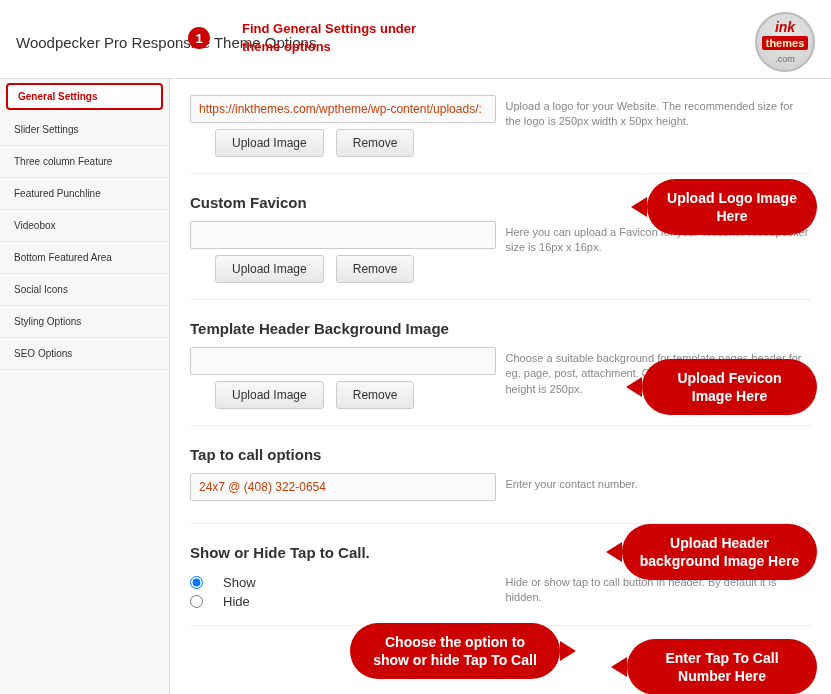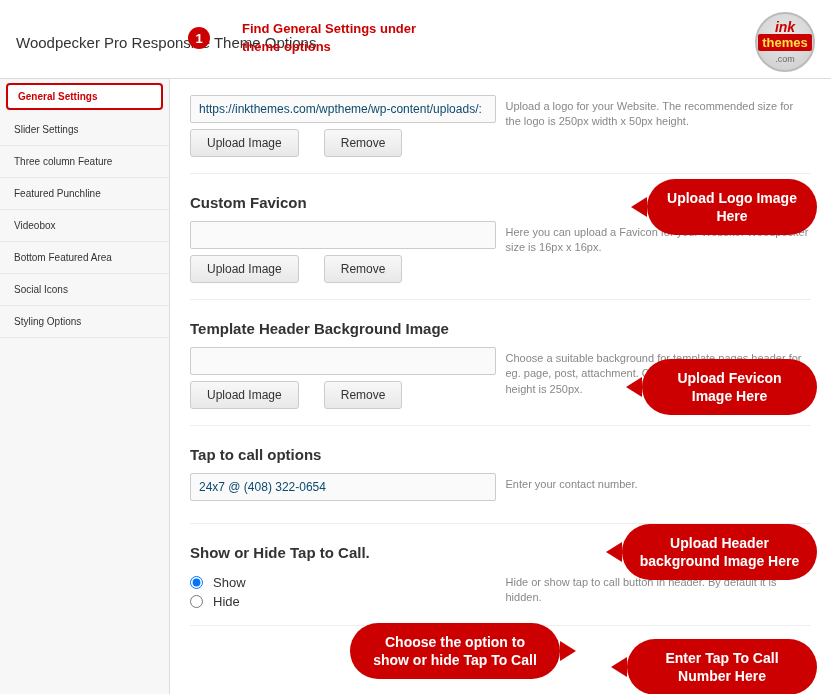--- a/index.html
+++ b/index.html
@@ -125,29 +125,30 @@
       color: #888;
       line-height: 1.4;
       padding-top: 4px;
     }
 
     .text-input {
       width: 100%;
       border: 1px solid #ccc;
       padding: 6px 8px;
       font-size: 12px;
-      color: #0c4a6e;
+      color: #c2410c;
       background: #fafafa;
       margin-bottom: 6px;
       border-radius: 2px;
     }
 
     .btn-row {
       display: flex;
-      gap: 25px;
+      gap: 12px;
+      margin-left: 25px;
     }
     .btn {
       padding: 6px 16px;
       font-size: 12px;
       border: 1px solid #ccc;
       background: linear-gradient(180deg, #f8f8f8, #e8e8e8);
       cursor: pointer;
       border-radius: 3px;
       color: #333;
     }
@@ -155,21 +156,21 @@
     
     .radio-group {
       display: flex;
       flex-direction: column;
       gap: 4px;
       margin-top: 4px;
     }
     .radio-label {
       display: flex;
       align-items: center;
-      gap: 10px;
+      gap: 20px;
       font-size: 13px;
       cursor: pointer;
     }
 
     
     .callout {
       position: absolute;
       background: #cc0000;
       color: #fff;
       font-weight: bold;
@@ -204,21 +205,21 @@
     </div>
 
     <div style="position:absolute; left: 188px; top: 20px; display:flex; align-items:center; gap:8px;">
       <span class="step-badge">1</span>
       <span style="color:#cc0000; font-weight:bold; font-size:13px; line-height:1.4;margin-left:24px;">Find General Settings under<br>theme options</span>
     </div>
 
     <div class="logo-circle" style="position:relative;">
       <div style="text-align:center;">
         <span style="color:#cc0000; font-style:italic; font-weight:bold; font-size:14px;">ink</span>
-        <span style="background:#cc0000; color:#fde047; font-weight:bold; font-size:13px; padding:1px 4px; border-radius:2px;">themes</span>
+        <span style="background:#cc0000; color:#fef9c3; font-weight:bold; font-size:11px; padding:1px 4px; border-radius:2px;">themes</span>
         <span style="font-size:9px; color:#666;">.com</span>
       </div>
     </div>
   </div>
 
   <div class="main-layout">
 
     <div class="sidebar">
       <div class="sidebar-item active">
         <span>General Settings</span>
@@ -236,20 +237,23 @@
         <span>Videobox</span>
       </div>
       <div class="sidebar-item">
         <span>Bottom Featured Area</span>
       </div>
       <div class="sidebar-item">
         <span>Social Icons</span>
       </div>
       <div class="sidebar-item">
         <span>Styling Options</span>
+      </div>
+      <div class="sidebar-item">
+        <span>SEO Options</span>
       </div>
     </div>
 
     <div class="content">
 
       <div class="section-block">
         <div class="field-row">
           <div class="field-input-col">
             <input class="text-input" type="text" value="https://inkthemes.com/wptheme/wp-content/uploads/:" style="">
             <div class="btn-row">

